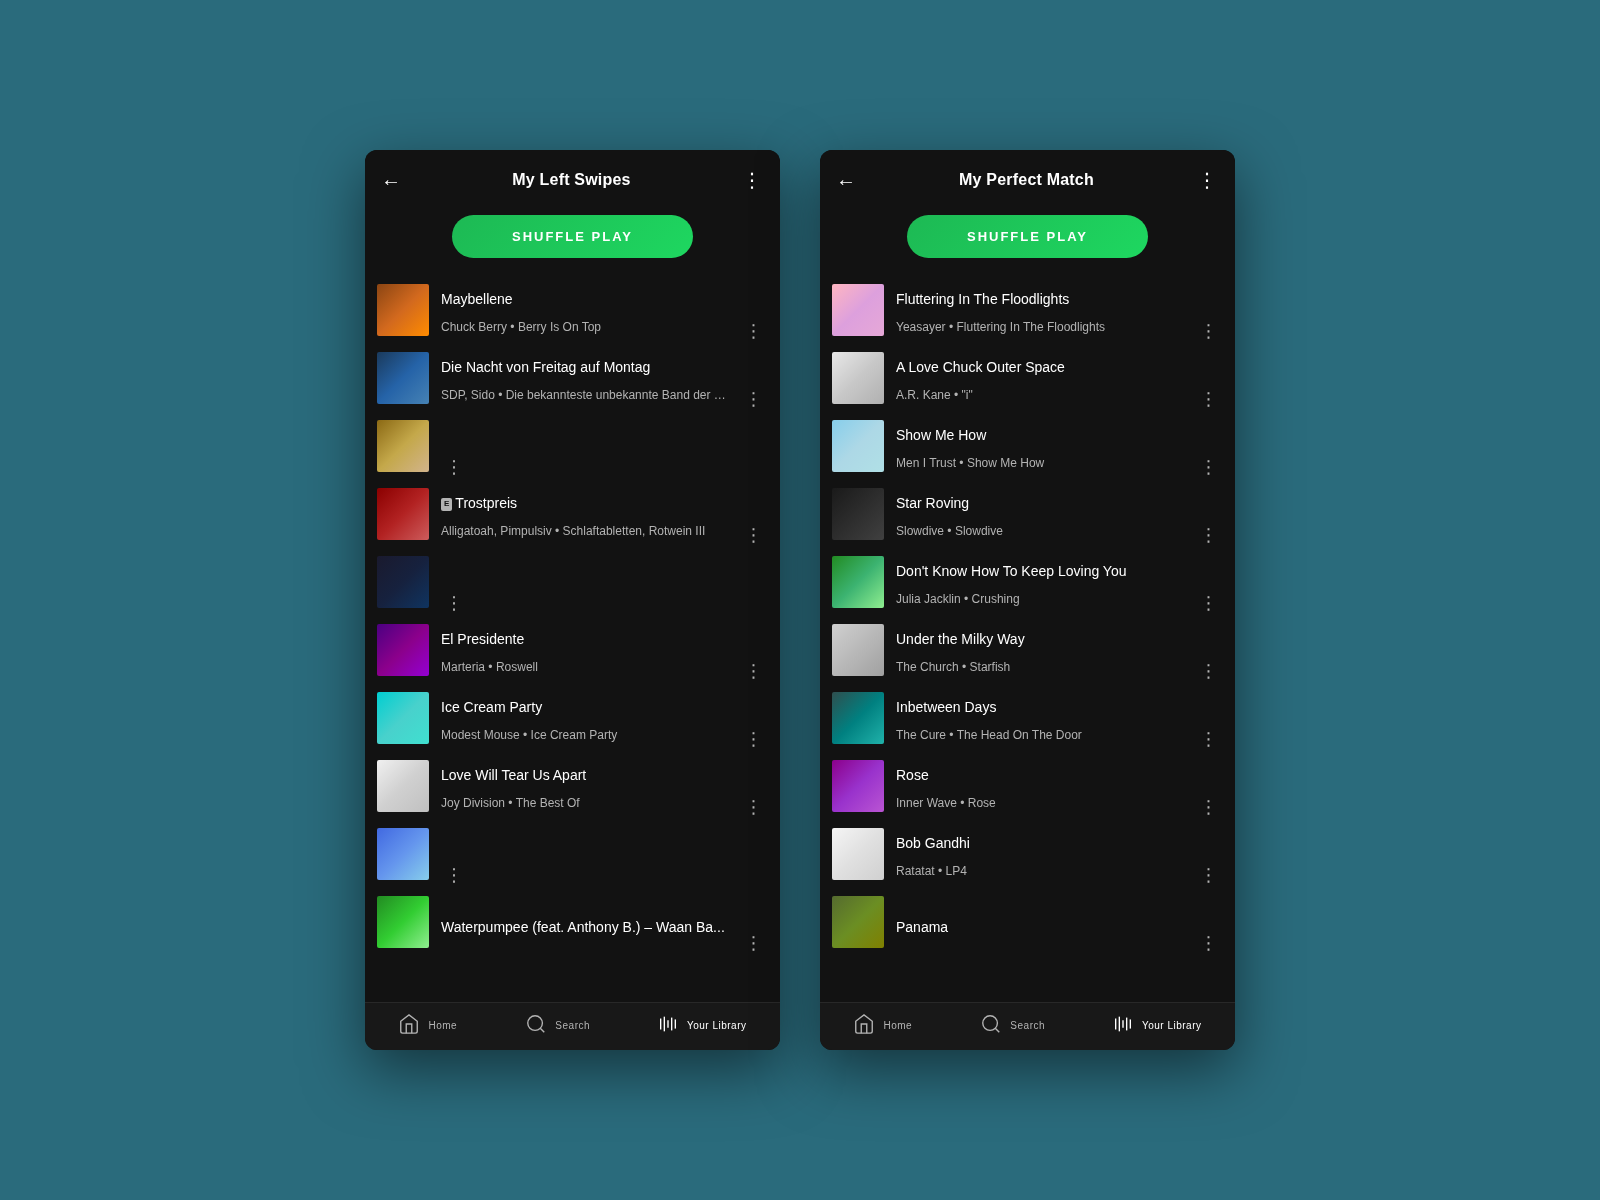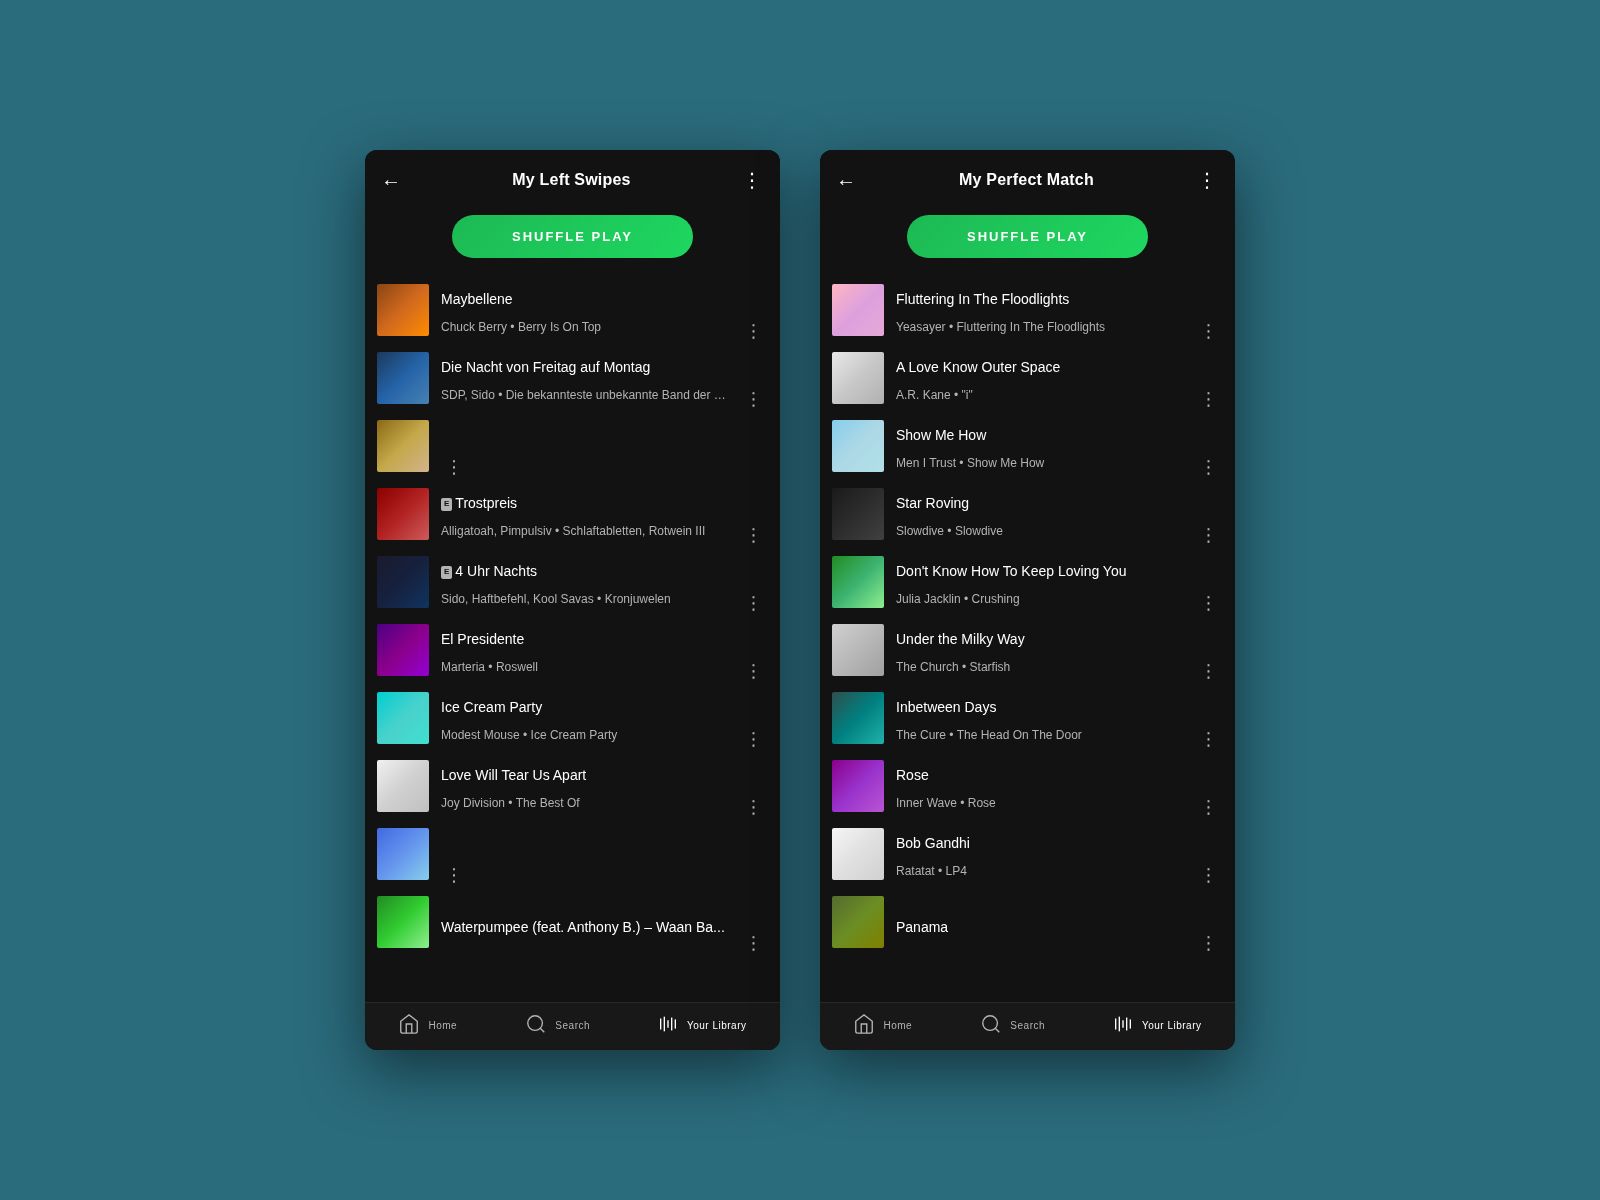--- a/index.html
+++ b/index.html
@@ -250,24 +250,20 @@
       <div class="song-item">
         <div class="song-art-placeholder art-trost"></div>
         <div class="song-info">
           <div class="song-title"><span class="explicit-badge">E</span>Trostpreis</div>
           <div class="song-subtitle">Alligatoah, Pimpulsiv • Schlaftabletten, Rotwein III</div>
         </div>
         <div class="song-more">⋮</div>
       </div>
       <div class="song-item">
         <div class="song-art-placeholder art-uhr"></div>
-        <div class="song-info">
-          <div class="song-title"><span class="explicit-badge">E</span>4 Uhr Nachts</div>
-          <div class="song-subtitle">Sido, Haftbefehl, Kool Savas • Kronjuwelen</div>
-        </div>
         <div class="song-more">⋮</div>
       </div>
       <div class="song-item">
         <div class="song-art-placeholder art-presidente"></div>
         <div class="song-info">
           <div class="song-title">El Presidente</div>
           <div class="song-subtitle">Marteria • Roswell</div>
         </div>
         <div class="song-more">⋮</div>
       </div>
@@ -351,21 +347,21 @@
         <div class="song-art-placeholder art-flutter"></div>
         <div class="song-info">
           <div class="song-title">Fluttering In The Floodlights</div>
           <div class="song-subtitle">Yeasayer • Fluttering In The Floodlights</div>
         </div>
         <div class="song-more">⋮</div>
       </div>
       <div class="song-item">
         <div class="song-art-placeholder art-outer"></div>
         <div class="song-info">
-          <div class="song-title">A Love Know Outer Space</div>
+          <div class="song-title">A Love Chuck Outer Space</div>
           <div class="song-subtitle">A.R. Kane • "i"</div>
         </div>
         <div class="song-more">⋮</div>
       </div>
       <div class="song-item">
         <div class="song-art-placeholder art-showme"></div>
         <div class="song-info">
           <div class="song-title">Show Me How</div>
           <div class="song-subtitle">Men I Trust • Show Me How</div>
         </div>

